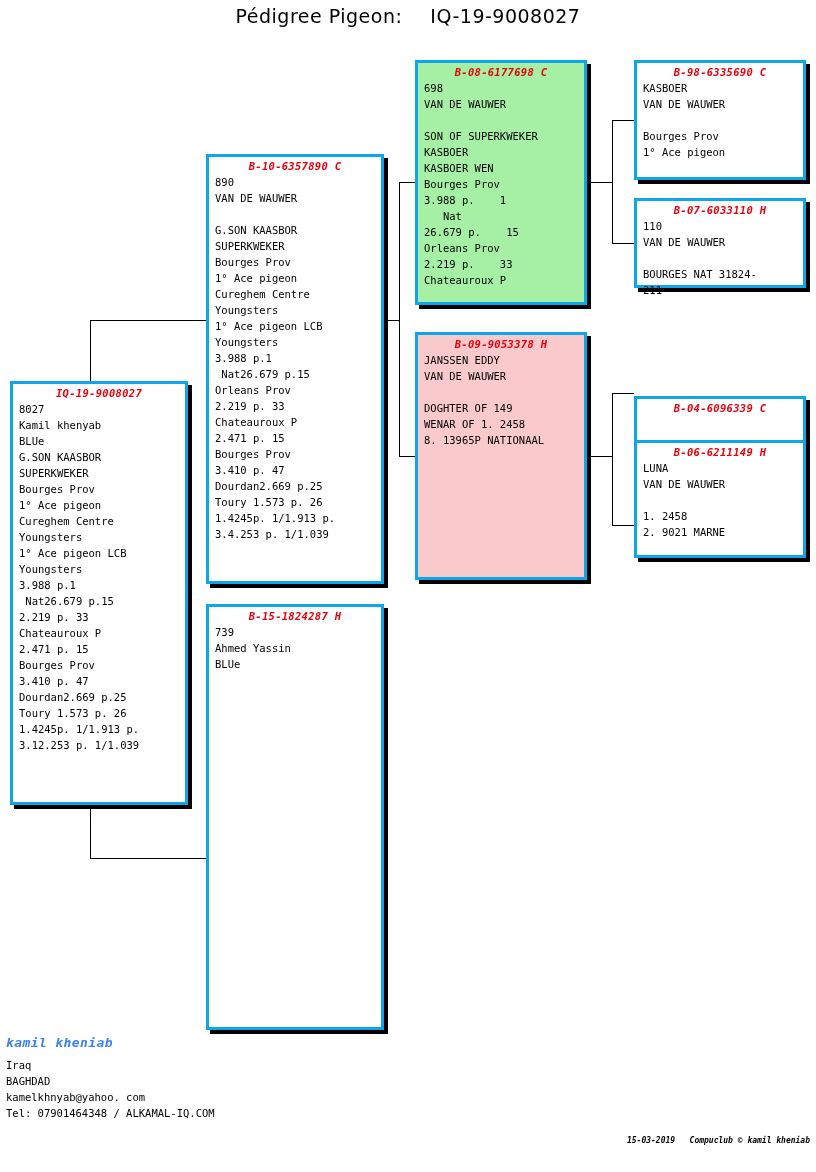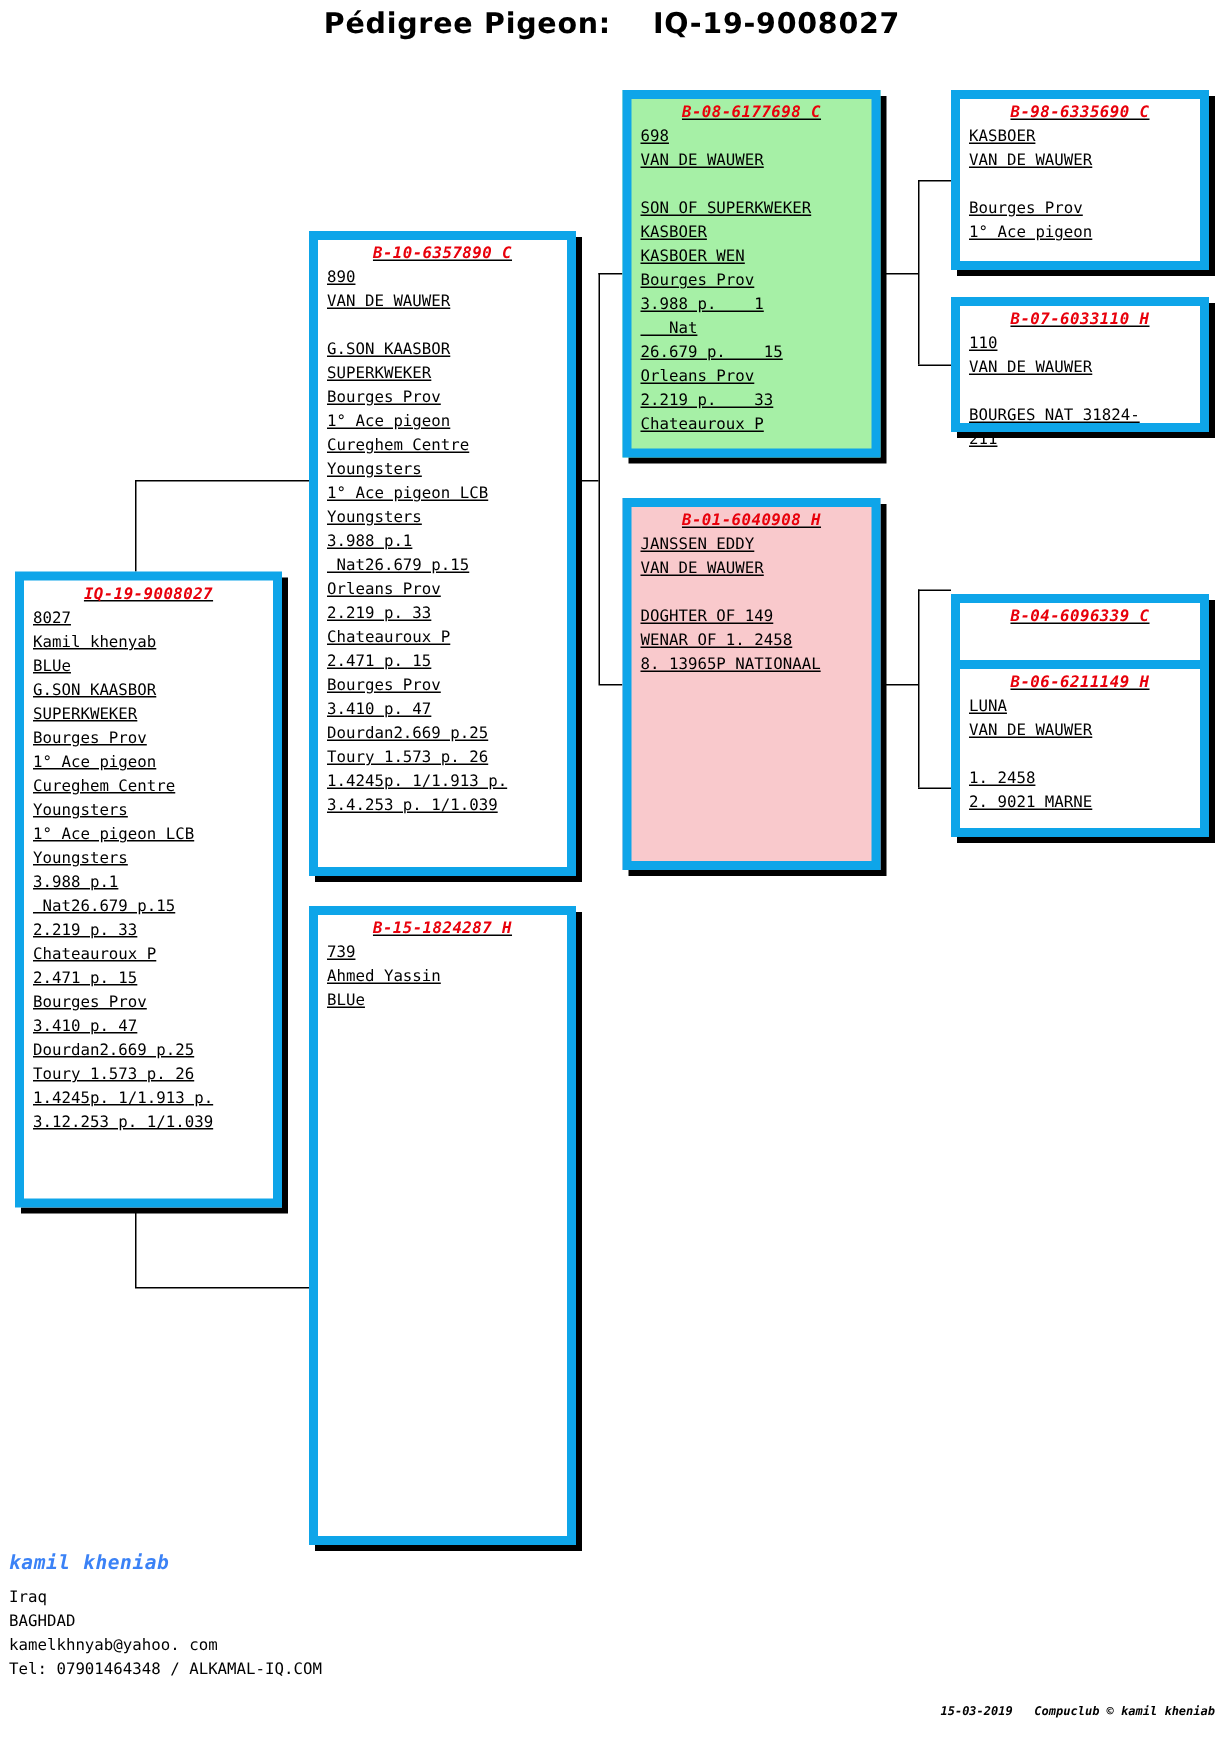--- a/index.html
+++ b/index.html
@@ -17,32 +17,30 @@
   }
   .page-title {
     position: absolute;
     left: 0;
     top: 5px;
     width: 816px;
     text-align: center;
     font-family: "DejaVu Sans", sans-serif;
     font-size: 19px;
     letter-spacing: 0.5px;
-    font-weight: bold;
   }
   .page-title .tval {
     margin-left: 28px;
   }
   .card {
     position: absolute;
     box-sizing: border-box;
-    border: 6px solid #0ea5e9;
+    border: 3px solid #0ea5e9;
     background: #ffffff;
     box-shadow: 4px 4px 0 0 #000000;
-    text-decoration: underline;
   }
   .card .hdr {
     font-size: 10.5px;
     font-weight: bold;
     font-style: italic;
     color: #e8000b;
     text-align: center;
     padding: 3px 2px 2px 2px;
     letter-spacing: 0.3px;
   }
@@ -197,21 +195,21 @@
 Bourges Prov
 3.988 p.    1
    Nat
 26.679 p.    15
 Orleans Prov
 2.219 p.    33
 Chateauroux P</div>
 </div>
 
 <div class="card pink" id="card-sire-dam">
-  <div class="hdr">B-01-6040908 H</div>
+  <div class="hdr">B-09-9053378 H</div>
   <div class="body">JANSSEN EDDY
 VAN DE WAUWER
 
 DOGHTER OF 149
 WENAR OF 1. 2458
 8. 13965P NATIONAAL</div>
 </div>
 
 <div class="card" id="card-ss-sire">
   <div class="hdr">B-98-6335690 C</div>

